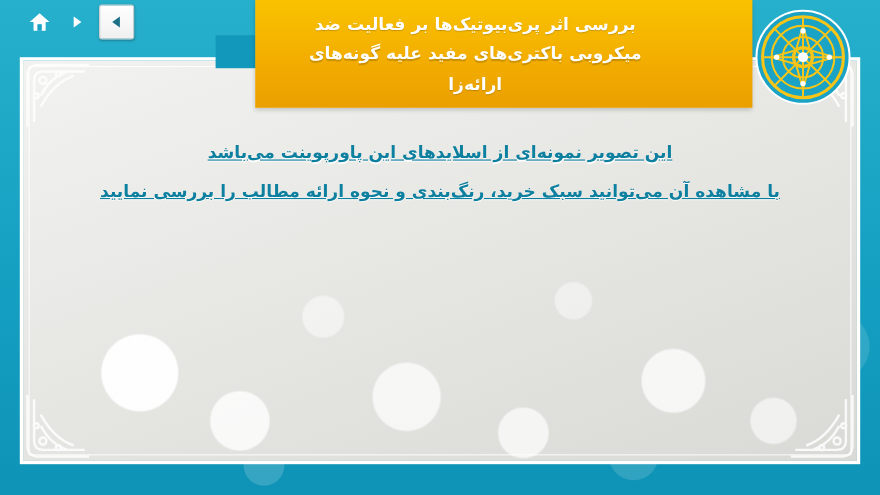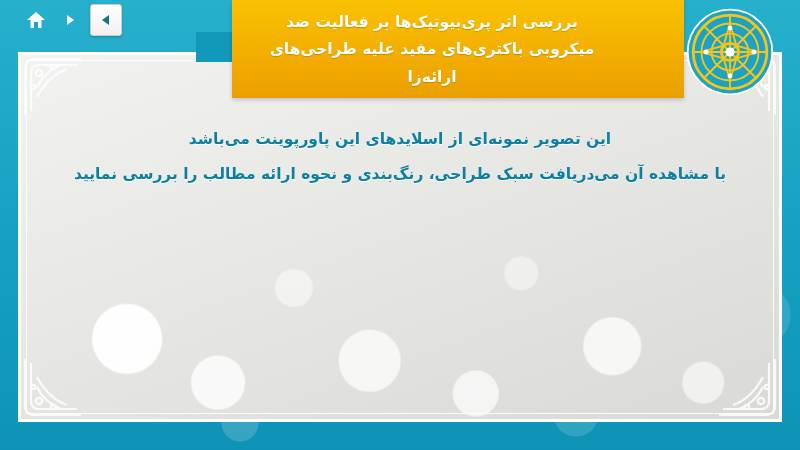--- a/index.html
+++ b/index.html
@@ -151,21 +151,21 @@
     left: 30px;
     top: 122px;
     width: 740px;
     text-align: center;
     color: #0d7f9f;
     font-size: 15.5px;
     line-height: 2.25;
     font-weight: bold;
     text-shadow: 0 1px 0 rgba(255,255,255,0.9);
   }
-  .body-text p { margin: 0; }
+  .body-text p { margin: 0; text-decoration: underline; }
 </style>
 </head>
 <body>
 
 <div class="stage">
 
   <div class="teal-bg"></div>
 
   <div class="panel">
     <div class="panel-inner-line"></div>
@@ -214,21 +214,21 @@
         <circle cx="10" cy="30" r="2.2"></circle>
       </g>
     </svg>
   </div>
 
   <div class="ribbon-notch"></div>
   <div class="ribbon"></div>
   <div class="title-text">
     <div>
       <div>بررسی اثر پری‌بیوتیک‌ها بر فعالیت ضد</div>
-      <div>میکروبی باکتری‌های مفید علیه طراحی‌های</div>
+      <div>میکروبی باکتری‌های مفید علیه گونه‌های</div>
       <div>ارائه‌زا</div>
     </div>
   </div>
 
   <svg class="medallion" viewBox="0 0 100 100">
     <circle cx="50" cy="50" r="46" fill="#1aa3c4" stroke="#ffffff" stroke-width="2"></circle>
     <circle cx="50" cy="50" r="40" fill="none" stroke="#f7c518" stroke-width="3"></circle>
     <g stroke="#f7c518" stroke-width="2" fill="none">
       <circle cx="50" cy="50" r="31"></circle>
       <circle cx="50" cy="50" r="20"></circle>
@@ -260,16 +260,16 @@
     <div class="nav-btn flat">
       <svg width="20" height="18" viewBox="0 0 20 18">
         <polygon points="10,1 19,9 15.5,9 15.5,17 4.5,17 4.5,9 1,9" fill="#ffffff"></polygon>
         <rect x="8" y="11" width="4" height="6" fill="#1aa3c4"></rect>
       </svg>
     </div>
   </div>
 
   <div class="body-text">
     <p>این تصویر نمونه‌ای از اسلایدهای این پاورپوینت می‌باشد</p>
-    <p>با مشاهده آن می‌دریافت سبک طراحی، رنگ‌بندی و نحوه ارائه مطالب را بررسی نمایید</p>
+    <p>با مشاهده آن می‌توانید سبک خرید، رنگ‌بندی و نحوه ارائه مطالب را بررسی نمایید</p>
   </div>
 
 </div>
 
 </body></html>

